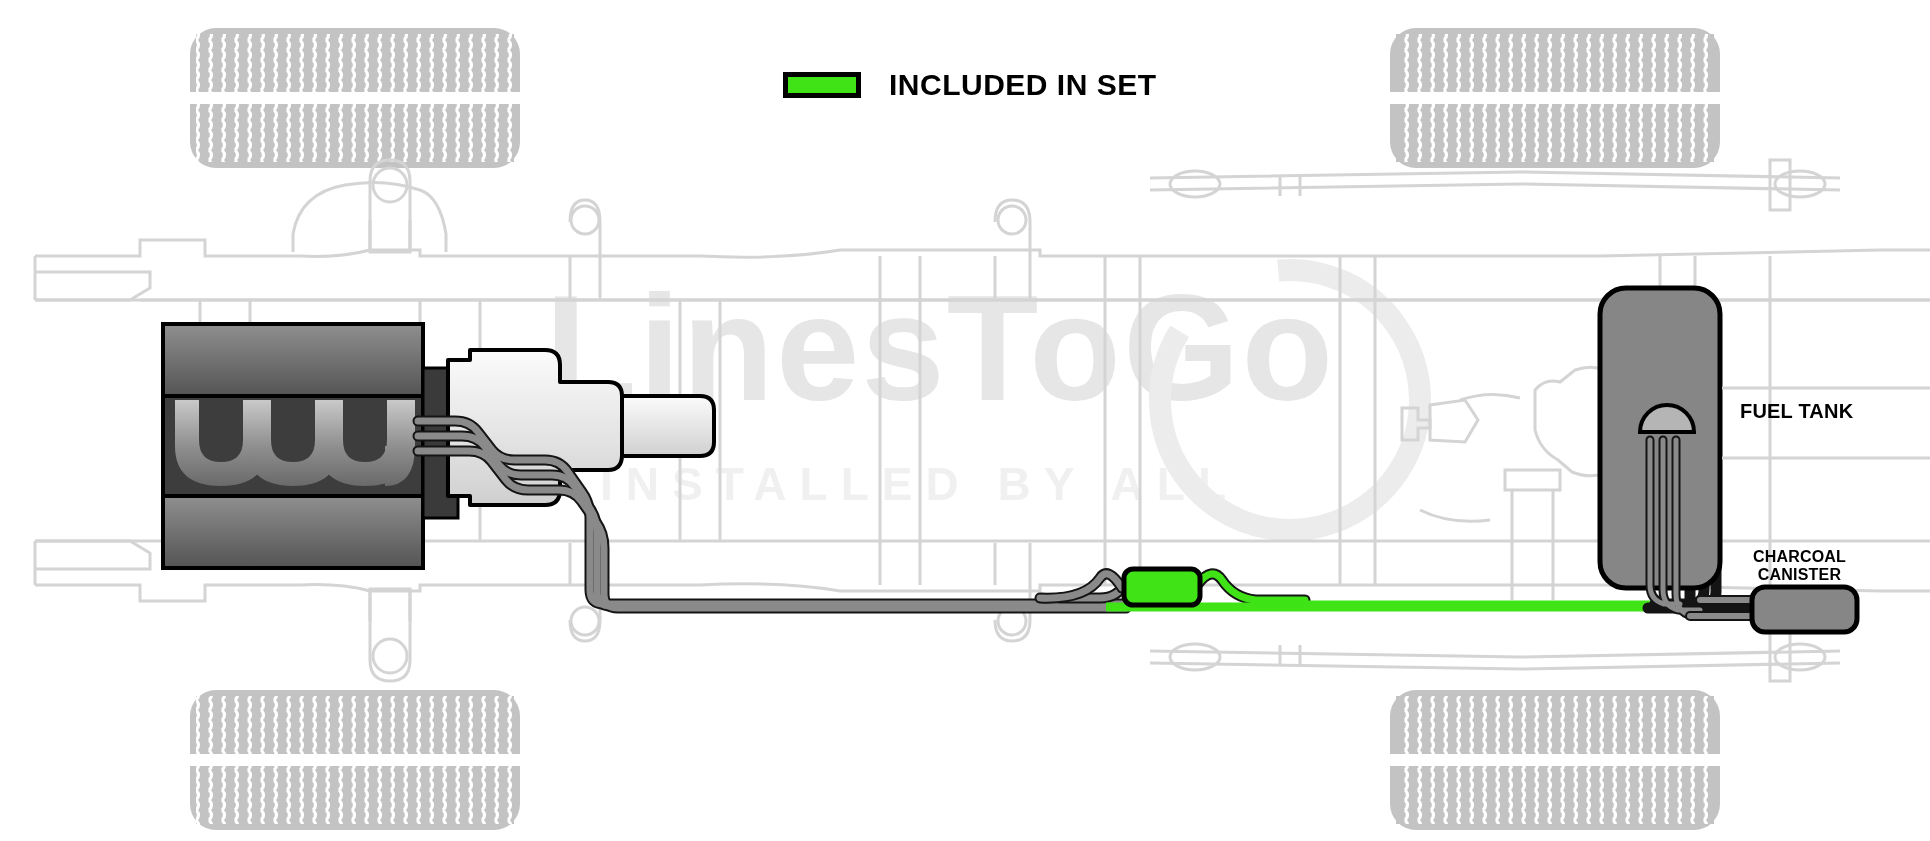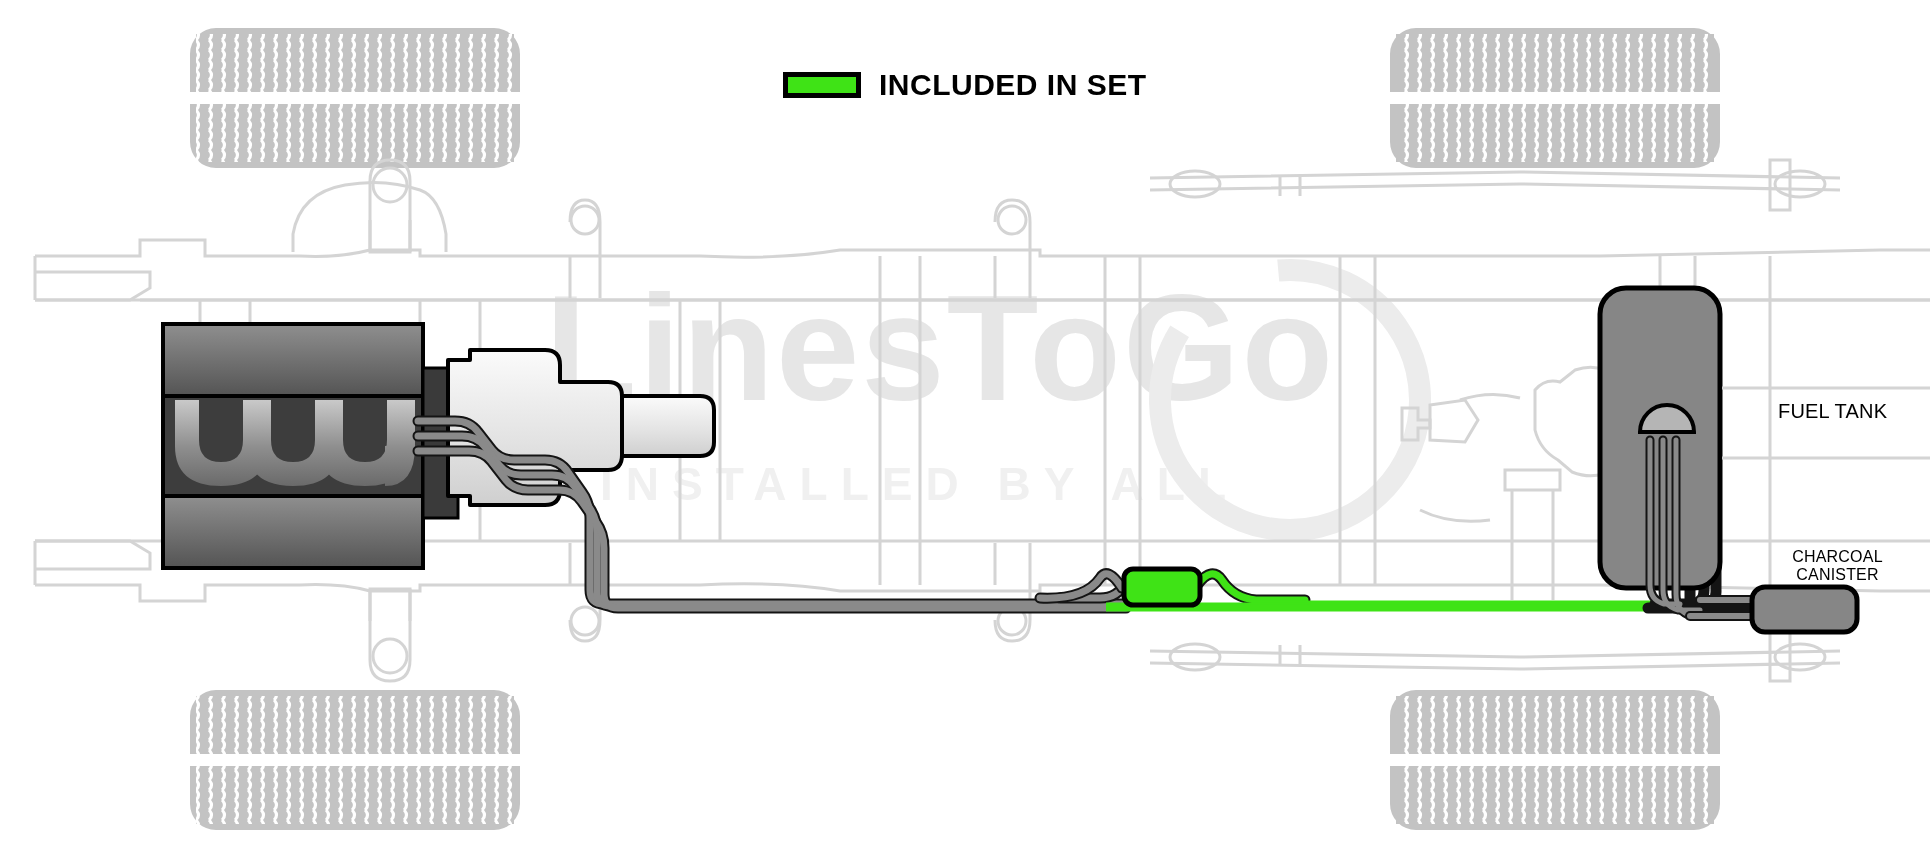--- a/index.html
+++ b/index.html
@@ -1,22 +1,22 @@
 <!DOCTYPE html>
 <html><head>
 <meta charset="utf-8">
 <title>Fuel Line Diagram</title>
 <style>
   html,body{margin:0;padding:0;background:#ffffff;}
   body{width:1930px;height:841px;overflow:hidden;
        font-family:"Liberation Sans","DejaVu Sans",sans-serif;}
   #stage{position:relative;width:1930px;height:841px;background:#fff;}
   #stage svg{position:absolute;left:0;top:0;}
-  .lbl{position:absolute;font-weight:normal;color:#000;letter-spacing:.2px;margin-left:38px;}
-  #legend{position:absolute;left:783px;top:68px;display:flex;align-items:center;gap:18px;}
+  .lbl{position:absolute;font-weight:bold;color:#000;letter-spacing:.2px;}
+  #legend{position:absolute;left:783px;top:68px;display:flex;align-items:center;gap:28px;}
   #legend-swatch{width:78px;height:26px;background:#3fe316;border:5px solid #000;box-sizing:border-box;}
   #legend-text{font-size:30px;font-weight:bold;color:#000;white-space:nowrap;letter-spacing:.5px;}
   #lbl-tank{left:1740px;top:400px;font-size:20px;}
   #lbl-can{left:1737px;top:548px;font-size:16px;line-height:1.12;text-align:center;width:125px;}
 </style>
 </head>
 <body>
 
 <div id="stage">
 

